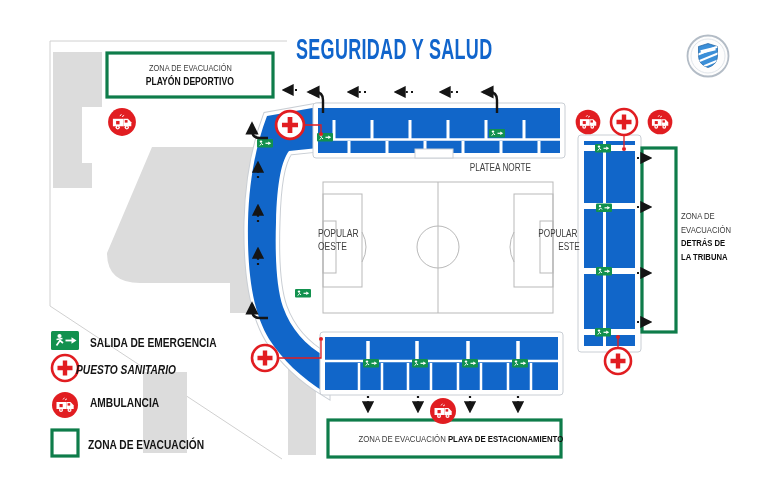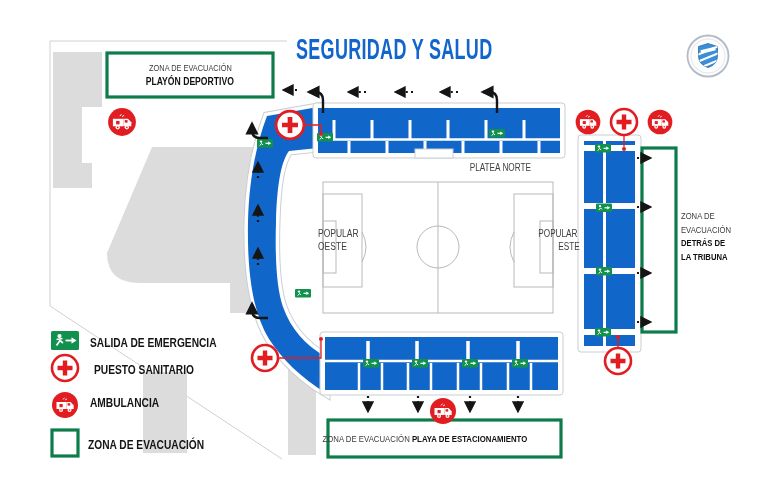--- a/index.html
+++ b/index.html
@@ -216,21 +216,21 @@
   </g>
 </svg>
 
 <div class="txt title">SEGURIDAD Y SALUD</div>
 
 <div class="txt" style="left:107px;top:53px;width:166px;height:44px;display:flex;flex-direction:column;align-items:center;justify-content:center;">
   <span class="cx" style="font-size:9px;color:#3a3a3a;">ZONA DE EVACUACIÓN</span>
   <span class="cx b" style="font-size:10.5px;margin-top:2px;">PLAYÓN DEPORTIVO</span>
 </div>
 
-<div class="txt" style="left:308px;top:420px;width:233px;height:37px;display:flex;align-items:center;justify-content:center;">
+<div class="txt" style="left:344px;top:420px;width:233px;height:37px;display:flex;align-items:center;justify-content:center;">
   <span class="cx" style="font-size:9.5px;color:#3a3a3a;">
     <span>ZONA DE EVACUACIÓN</span>
     <span class="b">PLAYA DE ESTACIONAMIENTO</span>
   </span>
 </div>
 
 <div class="txt" style="left:681px;top:210px;transform:scaleX(.85);transform-origin:left top;">
   <div class="zone-line">ZONA DE</div>
   <div class="zone-line">EVACUACIÓN</div>
   <div class="zone-line b">DETRÁS DE</div>
@@ -241,17 +241,17 @@
 <div class="txt fieldlbl" style="left:318px;top:227px;text-align:left;line-height:13px;transform:scaleX(.85);transform-origin:left top;">
   <div>POPULAR</div>
       <div>OESTE</div>
 </div>
 <div class="txt fieldlbl" style="left:512px;top:227px;width:70px;line-height:13px;">
   <div><span class="cx">POPULAR</span></div>
   <div><span class="cx">ESTE</span></div>
 </div>
 
 <div class="txt legend-lbl" style="left:90px;top:336px;"><span class="cxl">SALIDA DE EMERGENCIA</span></div>
-<div class="txt legend-lbl" style="left:94px;top:363px;"><span class="cxl">PUESTO SANITARIO</span></div>
+<div class="txt legend-lbl" style="left:76px;top:363px;font-style:italic;"><span class="cxl">PUESTO SANITARIO</span></div>
 <div class="txt legend-lbl" style="left:90px;top:396px;"><span class="cxl">AMBULANCIA</span></div>
 <div class="txt legend-lbl" style="left:88px;top:438px;"><span class="cxl">ZONA DE EVACUACIÓN</span></div>
 
 </div>
 
 </body></html>

